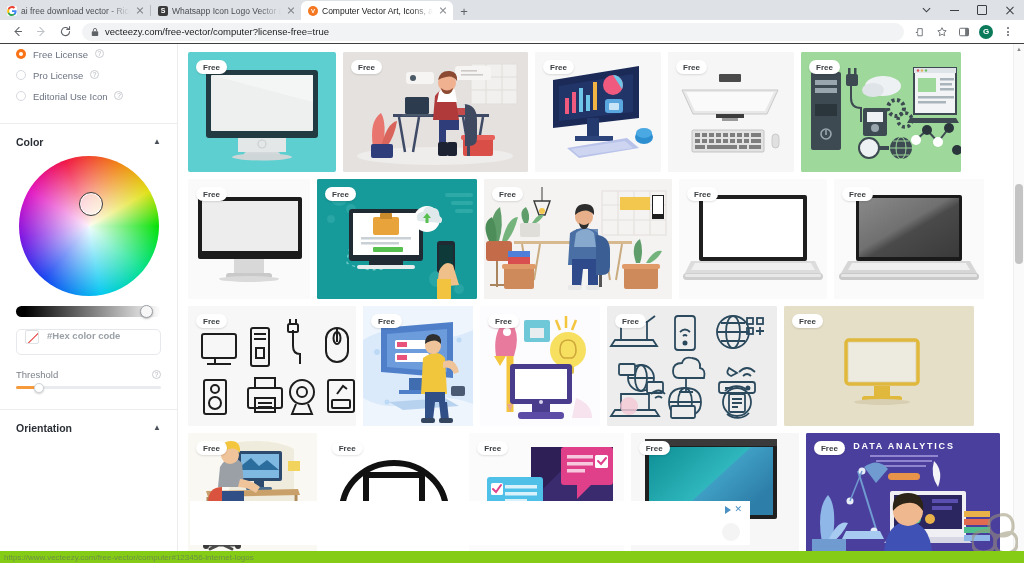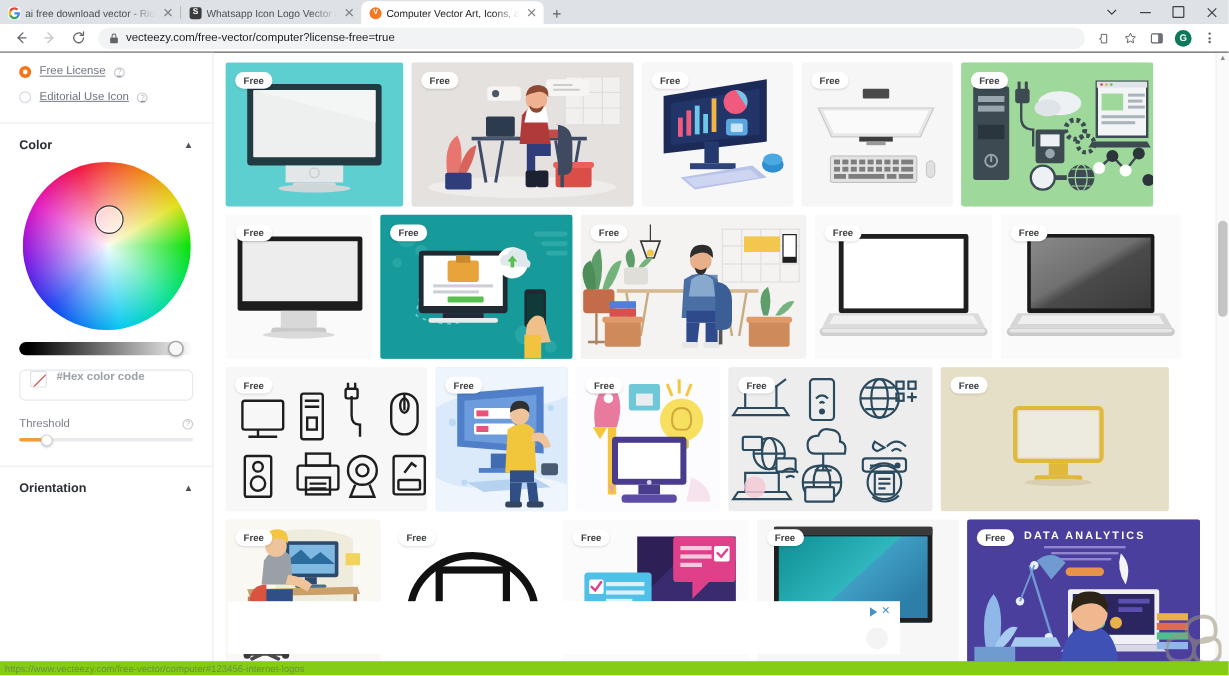--- a/index.html
+++ b/index.html
@@ -87,22 +87,22 @@
   
   .page { position:relative; height: 519px; background:#fff; display:flex; }
 
   
   .sidebar {
     width: 178px; flex:none; background:#fff; position:relative;
     border-right:1px solid #ececec; padding: 0 16px; overflow:hidden;
   }
   .radio-group { padding-top: 5px; padding-bottom: 9px; }
   .radio-row, .check-row {
-    display:flex; align-items:flex-end; gap:7px; height:16px; margin-bottom:5px;
-    font-size:9.5px; color:#8a8f98;text-decoration:underline;
+    display:flex; align-items:flex-start; gap:7px; height:16px; margin-bottom:5px;
+    font-size:9.5px; color:#8a8f98;
   }
   .radio {
     width:10px; height:10px; border-radius:50%; border:1.2px solid #d6d9de;
     flex:none; background:#fff;
   }
   .radio.checked { border:none; background:#f97316; position:relative; }
   .radio.checked::after {
     content:''; position:absolute; left:3px; top:3px; width:4px; height:4px;
     border-radius:50%; background:#fff;
   }
@@ -346,20 +346,25 @@
   </div>
 
   <div class="page">
 
     <aside class="sidebar">
 
       <div class="radio-group">
         <div class="radio-row">
           <span class="radio checked"></span>
           <span class="lbl">Free License</span>
+          <span class="qmark">?</span>
+        </div>
+        <div class="radio-row">
+          <span class="radio"></span>
+          <span class="lbl">Pro License</span>
           <span class="qmark">?</span>
         </div>
         <div class="radio-row">
           <span class="radio"></span>
           <span class="lbl">Editorial Use Icon</span>
           <span class="qmark">?</span>
         </div>
       </div>
 
       <div class="divider"></div>

